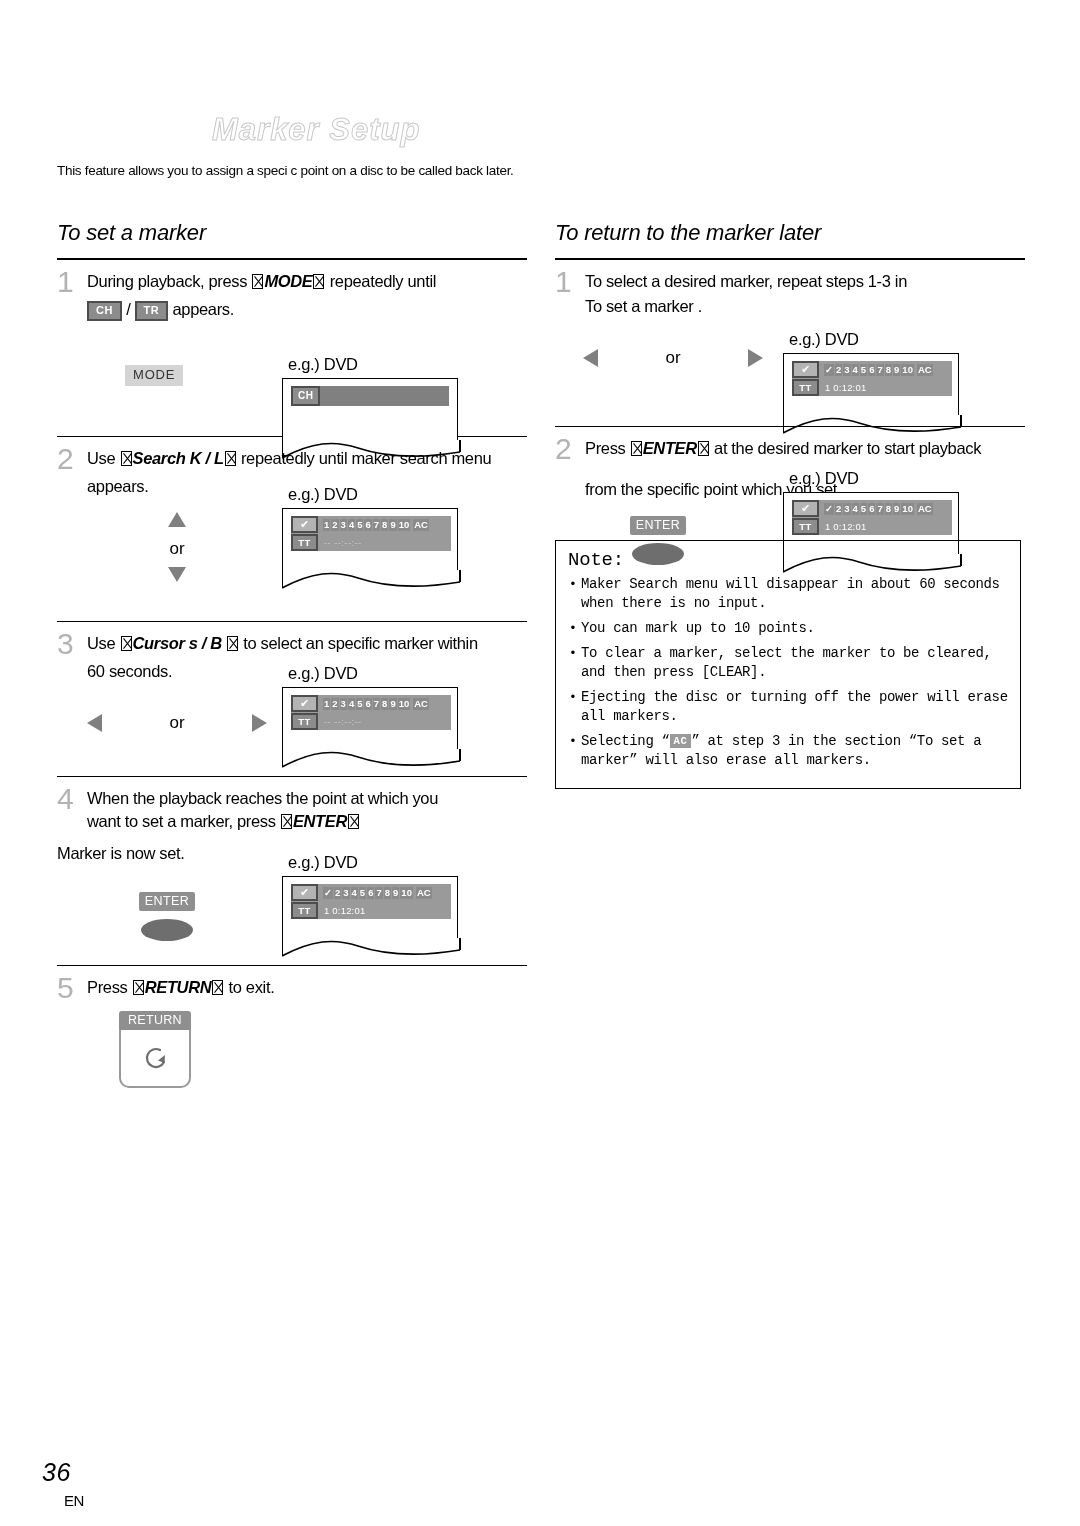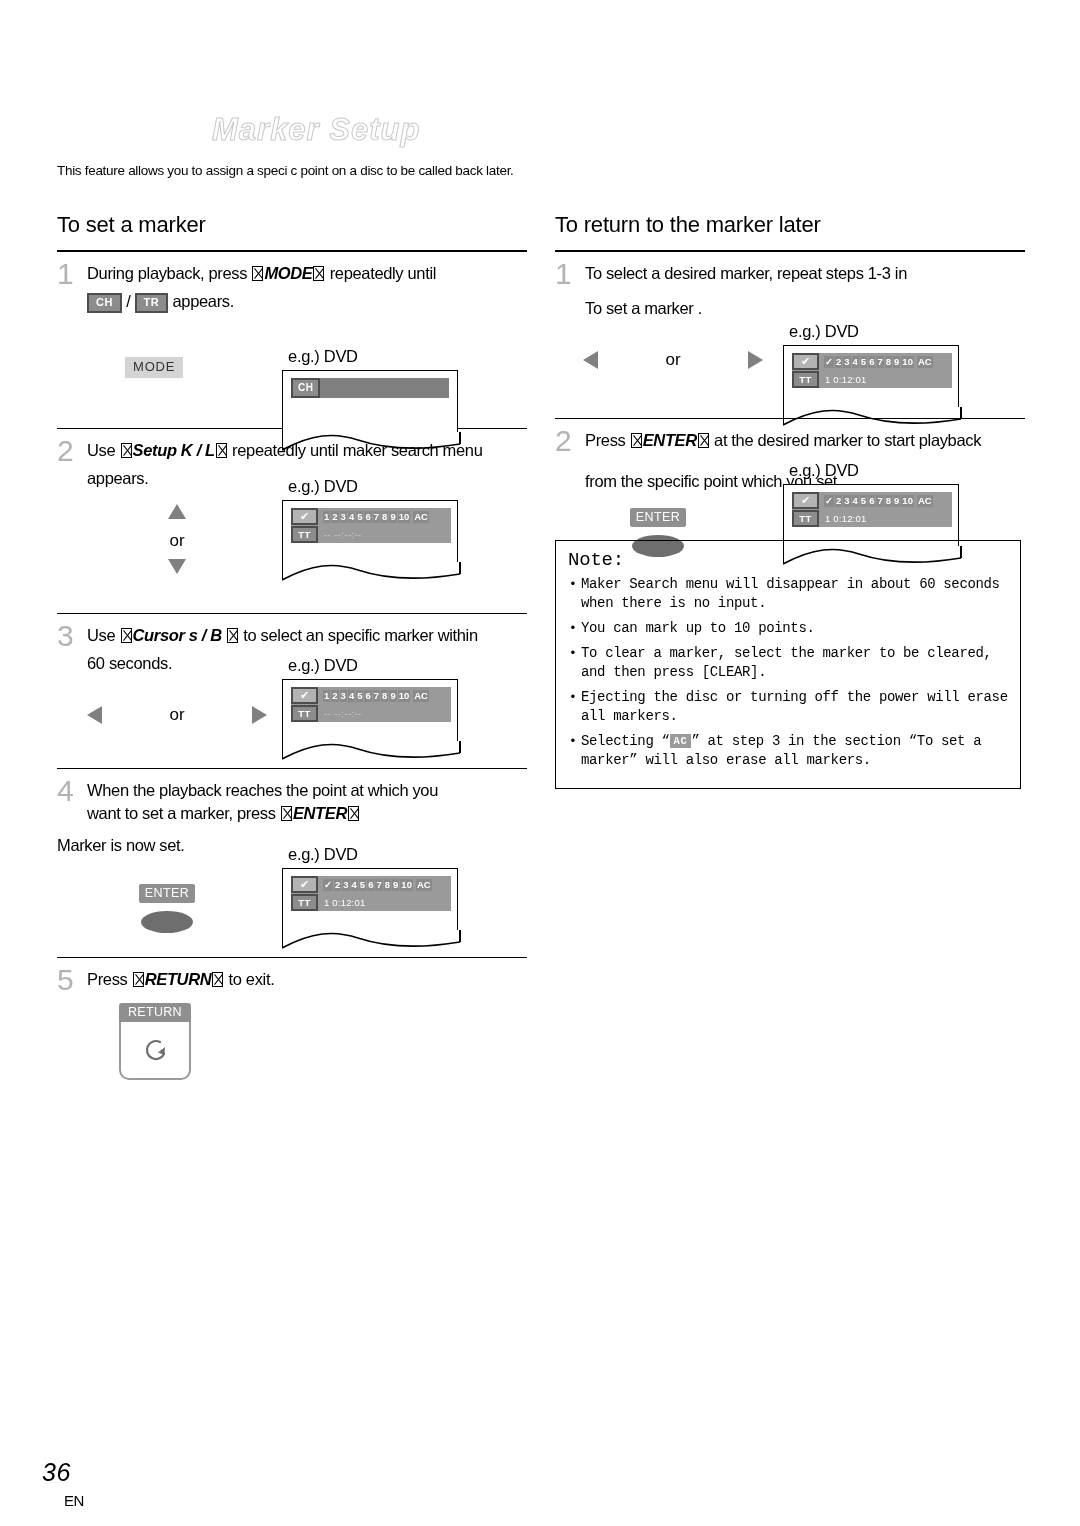--- a/index.html
+++ b/index.html
@@ -97,22 +97,23 @@
   }
   .col-right {
     position: absolute;
     left: 555px;
     top: 210px;
     width: 470px;
   }
   .section-heading {
     font-size: 22px;
     letter-spacing: -0.2px;
-    margin: 0 0 10px 0;
+    margin: 8px 0 10px 0;
     line-height: 30px;
+    font-style: italic;
   }
   .rule {
     height: 2px;
     background: #000000;
     width: 100%;
   }
   .rule-thin {
     height: 1px;
     background: #000000;
     width: 100%;
@@ -527,21 +528,21 @@
           </svg>
         </div>
       </div>
     </div>
     <div class="rule-thin"></div>
 
     <div class="step" style="height:176px;">
       <div class="step-row">
         <div class="step-num">2</div>
         <div class="step-text">
-          <span>Use </span><span class="boxglyph"></span><span class="ital">Setup K / L</span><span class="boxglyph"></span><span> repeatedly until maker search menu</span>
+          <span>Use </span><span class="boxglyph"></span><span class="ital">Search K / L</span><span class="boxglyph"></span><span> repeatedly until maker search menu</span>
           <div class="step-sub">appears.</div>
         </div>
       </div>
       <div class="key-area" style="margin-top:14px; height:110px;">
         <div class="arrows-vert">
           <div class="tri tri-up"></div>
           <div class="or-text">or</div>
           <div class="tri tri-down"></div>
         </div>
       </div>
@@ -702,21 +703,21 @@
   <div class="col-right">
 
     <div class="section-heading">To return to the marker later</div>
     <div class="rule"></div>
 
     <div class="step" style="height:158px;">
       <div class="step-row">
         <div class="step-num">1</div>
         <div class="step-text">
           <span>To select a desired marker, repeat steps 1-3 in</span>
-          <div class="step-sub" style="margin-top:12px;">To set a marker .</div>
+          <div class="step-sub" style="margin-top:2px;">To set a marker .</div>
         </div>
       </div>
       <div class="key-area" style="margin-top:22px; height:50px;">
         <div class="arrows-horiz" style="left:28px;">
           <div class="tri tri-left"></div>
           <div class="or-text">or</div>
           <div class="tri tri-right"></div>
         </div>
       </div>
       <div class="eg-wrap" style="left:228px; top:70px;">

